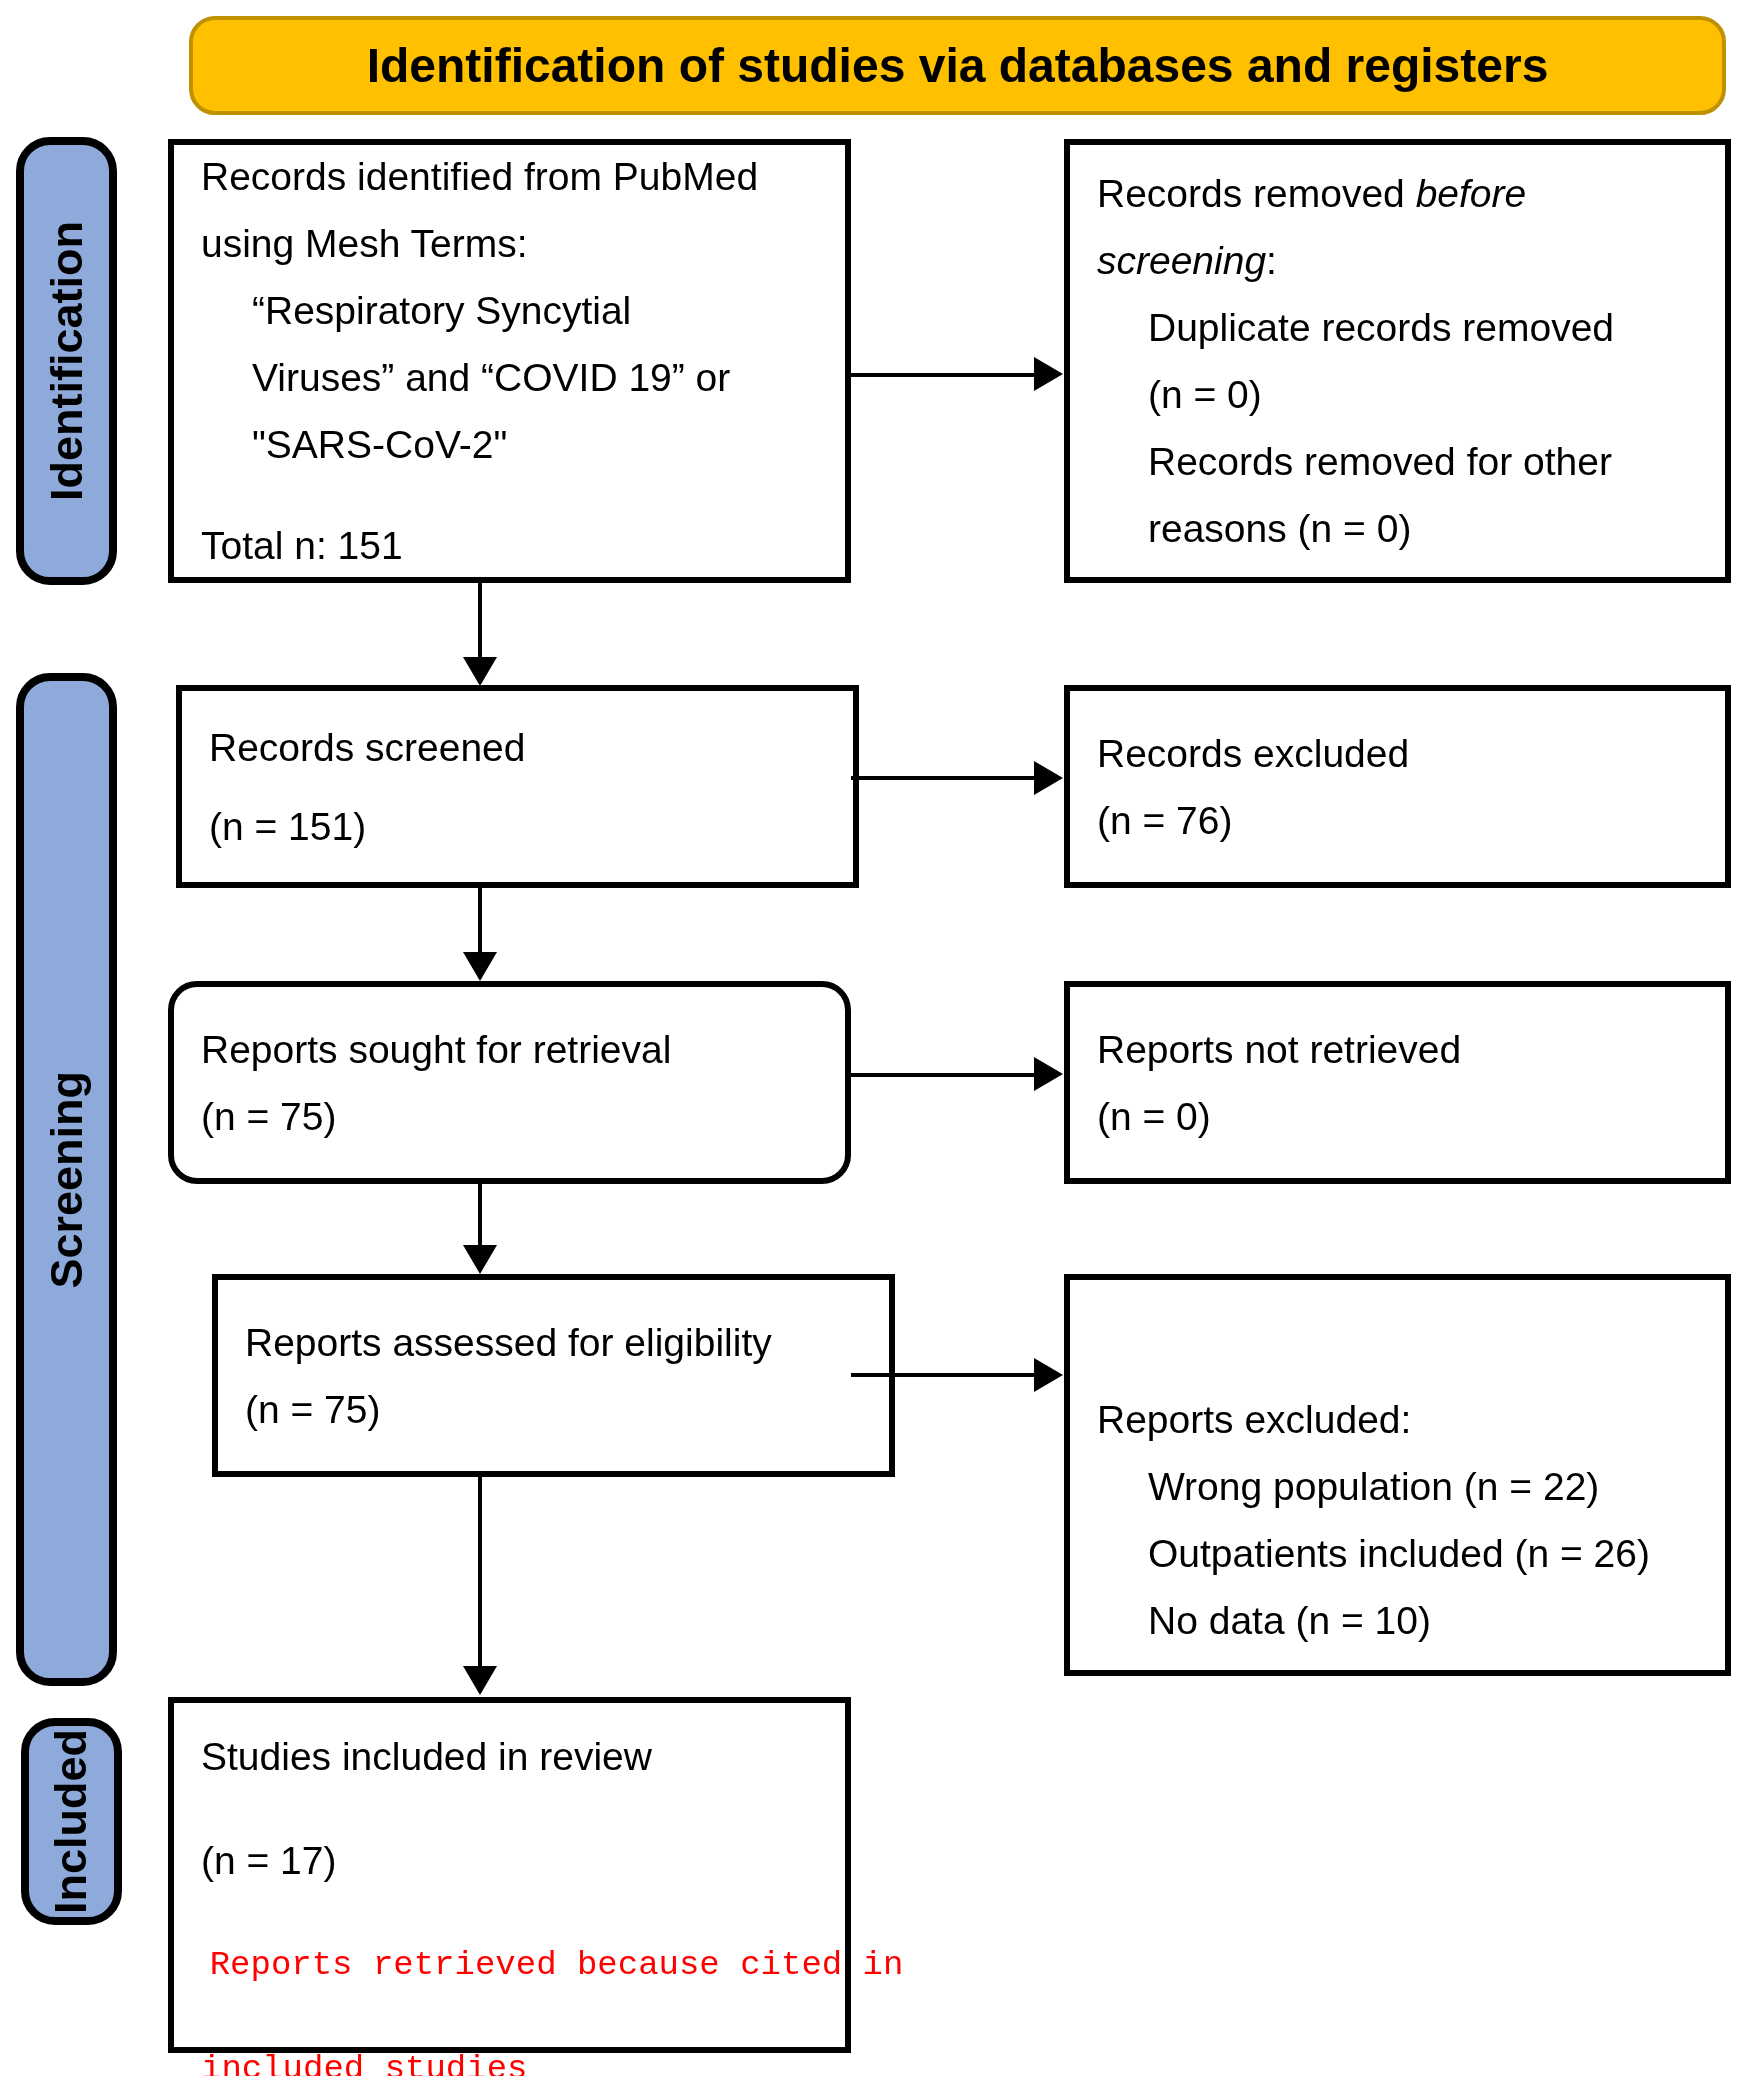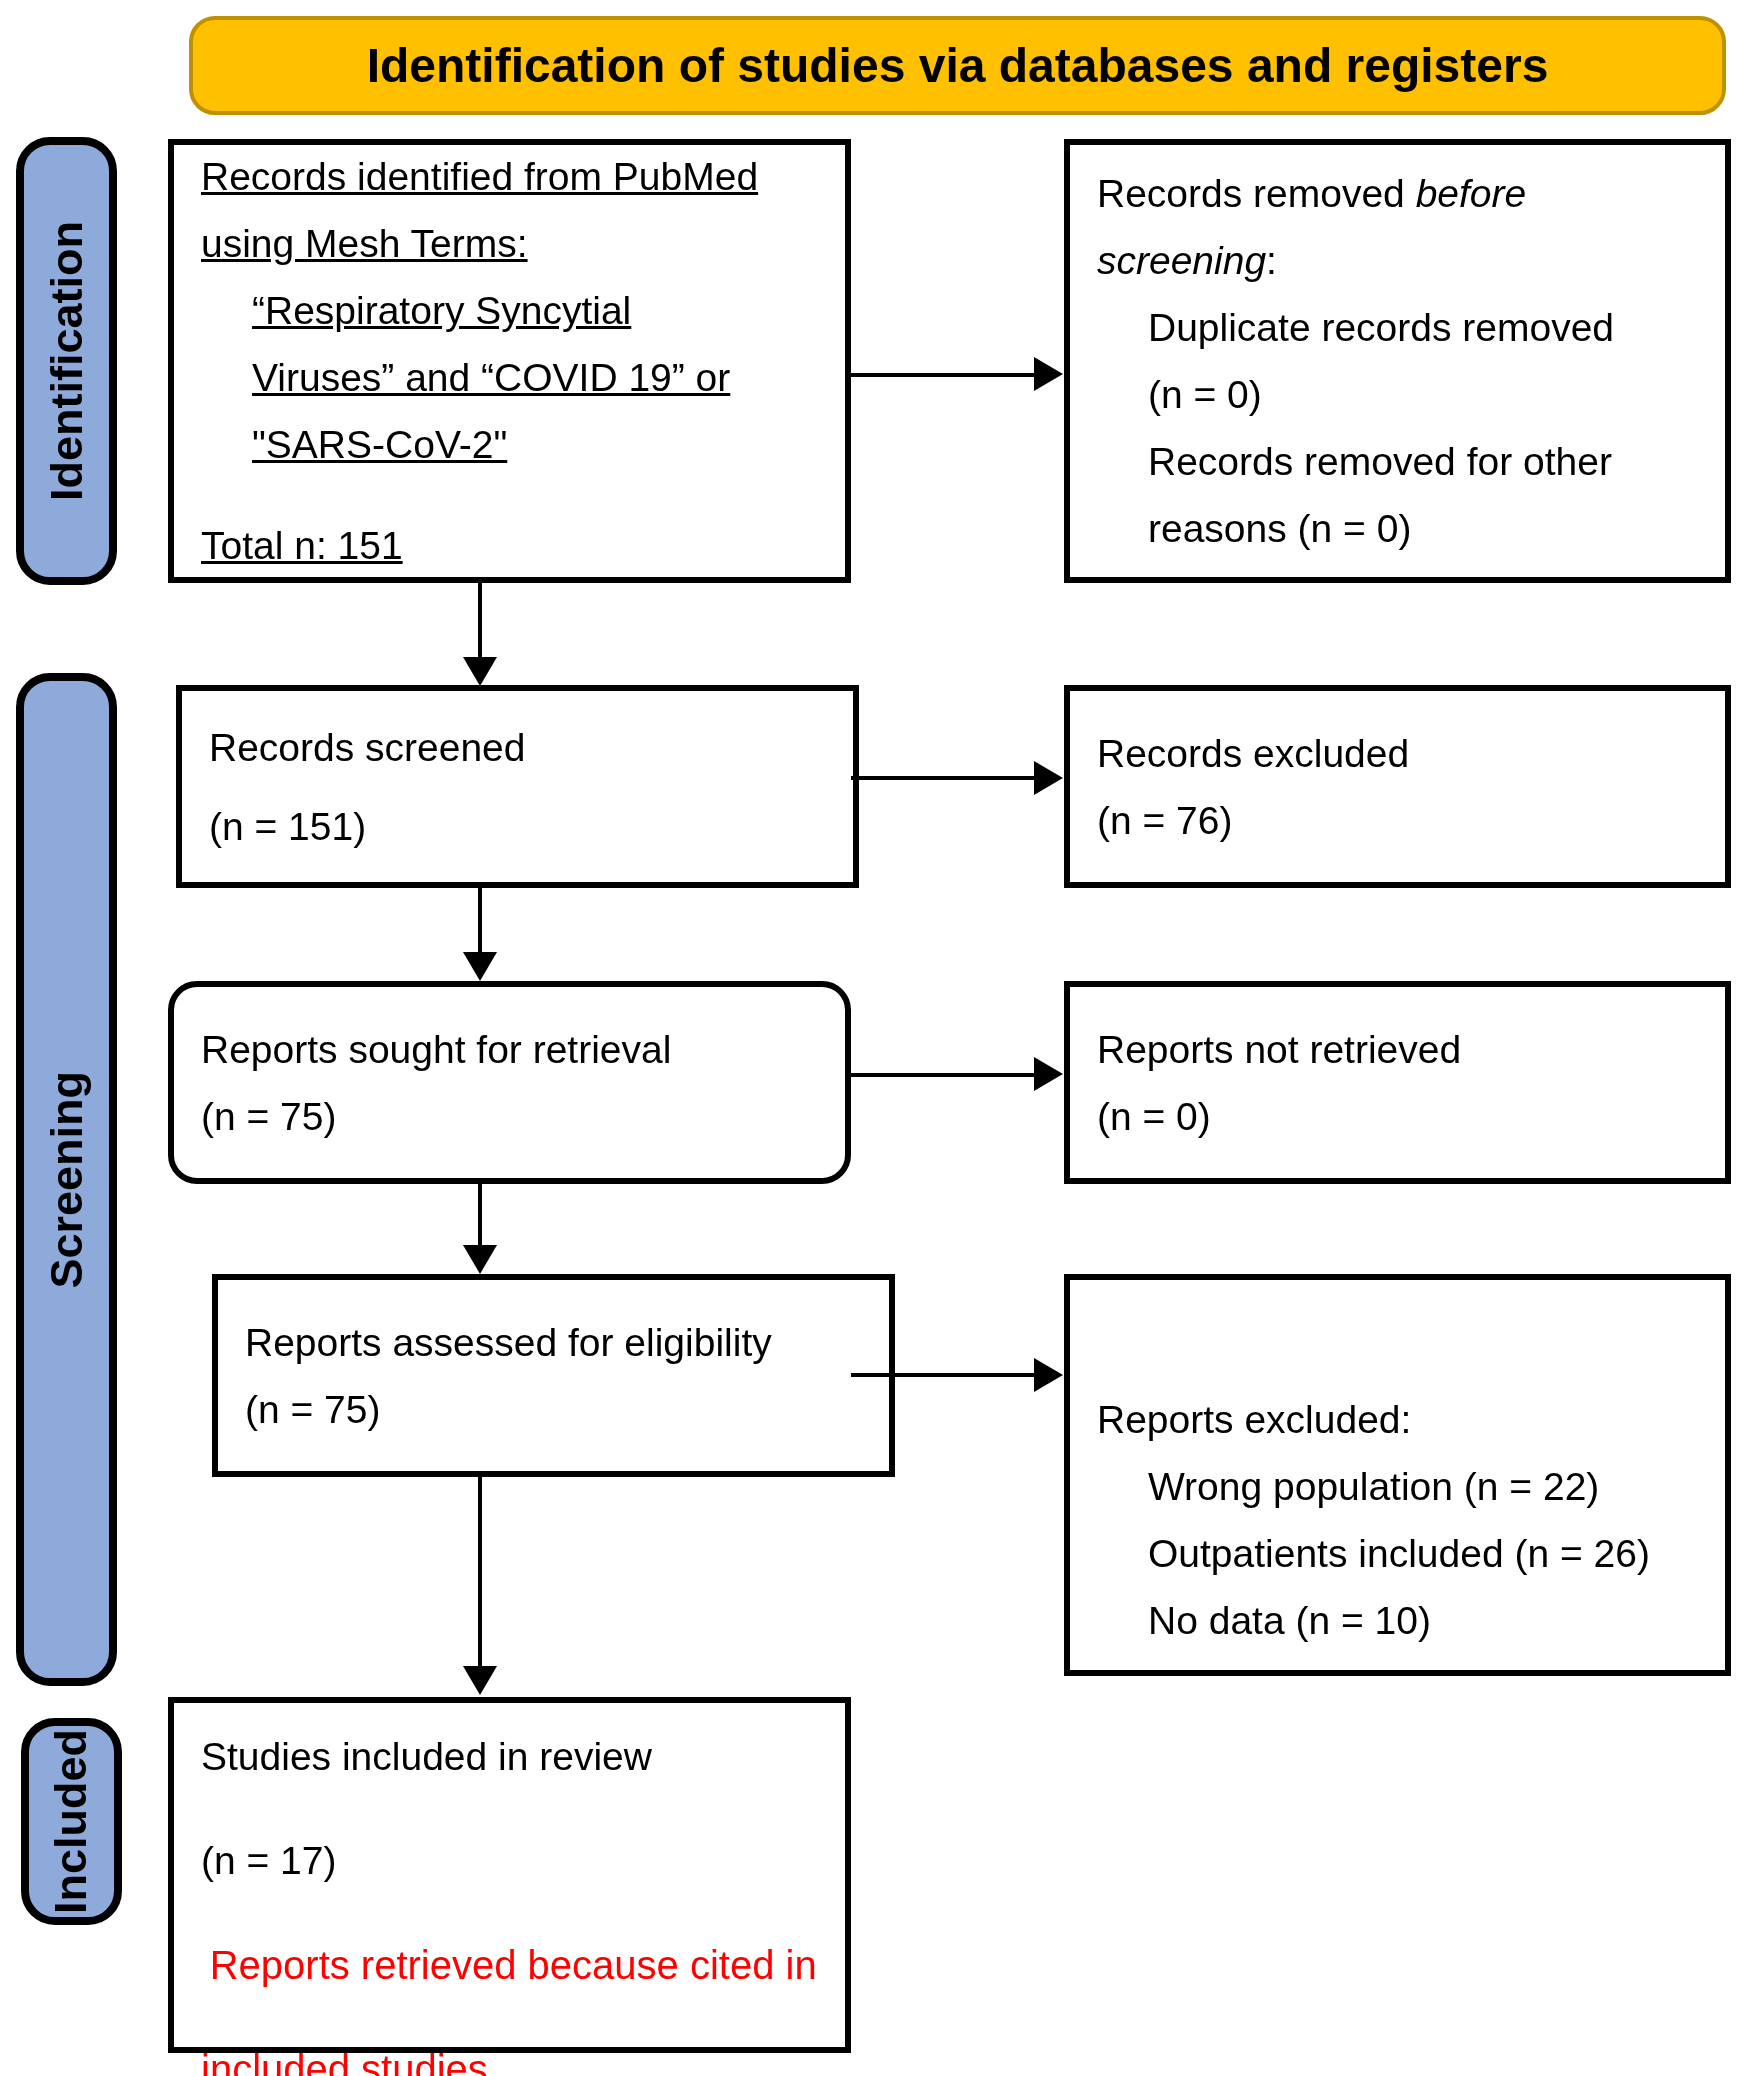--- a/index.html
+++ b/index.html
@@ -43,35 +43,35 @@
     position:absolute;
     background:#fff;
     border:6px solid #000;
     box-sizing:border-box;
     display:flex;flex-direction:column;justify-content:center;
     padding-left:27px;padding-right:5.4px;
     font-size:39px;line-height:67px;
   }
   .box .line{white-space:nowrap;}
   .indent{padding-left:51px;}
-  .box-identified{left:168px;top:139px;width:683px;height:444px;text-decoration:underline;}
+  .box-identified{left:168px;top:139px;width:683px;height:444px;}
   .box-removed{left:1064px;top:139px;width:667px;height:444px;}
   .box-screened{left:176px;top:685px;width:683px;height:203px;gap:12px;}
   .box-records-excluded{left:1064px;top:685px;width:667px;height:203px;}
   .box-sought{left:168px;top:981px;width:683px;height:203px;border-radius:29px;}
   .box-not-retrieved{left:1064px;top:981px;width:667px;height:203px;}
   .box-assessed{left:168px;top:1274px;width:683px;height:203px;margin-left:44px;}
   .box-reports-excluded{left:1064px;top:1274px;width:667px;height:402px;justify-content:flex-end;padding-bottom:16px;}
   .box-included{left:168px;top:1697px;width:683px;height:356px;justify-content:flex-start;padding-top:21.7px;line-height:64px;gap:40px;}
   .gap-above{margin-top:34px;}
   .italic{font-style:italic;}
   .red{
     color:var(--highlight-red,#FF0000);
-    font-family:Liberation Sans, sans-serif;
-    font-size:40px;
+    font-family:Liberation Mono, monospace;
+    font-size:34px;
   }
   .red-pad{padding-left:8.7px;}
   
   .shaft{position:absolute;background:#000;}
   .shaft-h{height:3.8px;}
   .shaft-v{width:3.8px;}
   .head-right{
     position:absolute;width:0;height:0;
     border-top:17.3px solid transparent;
     border-bottom:17.3px solid transparent;

